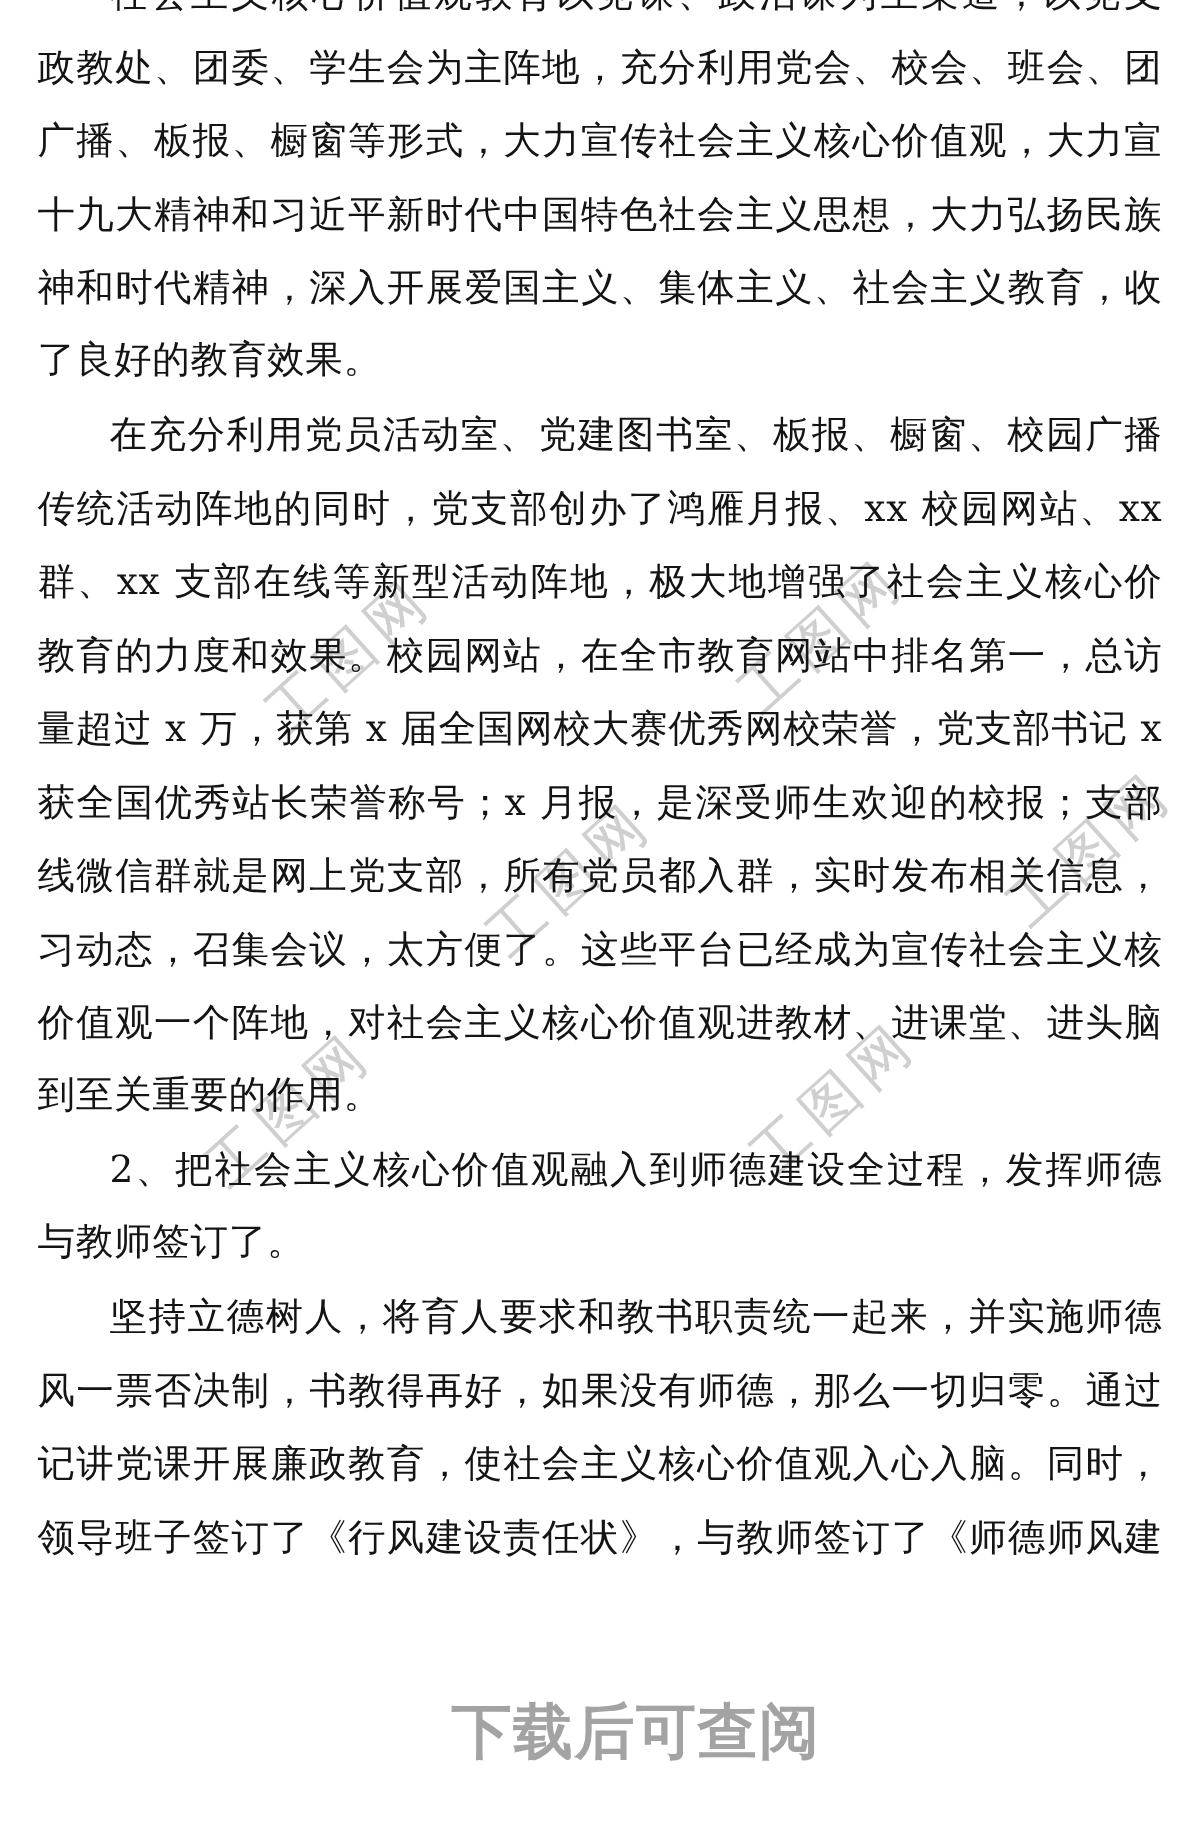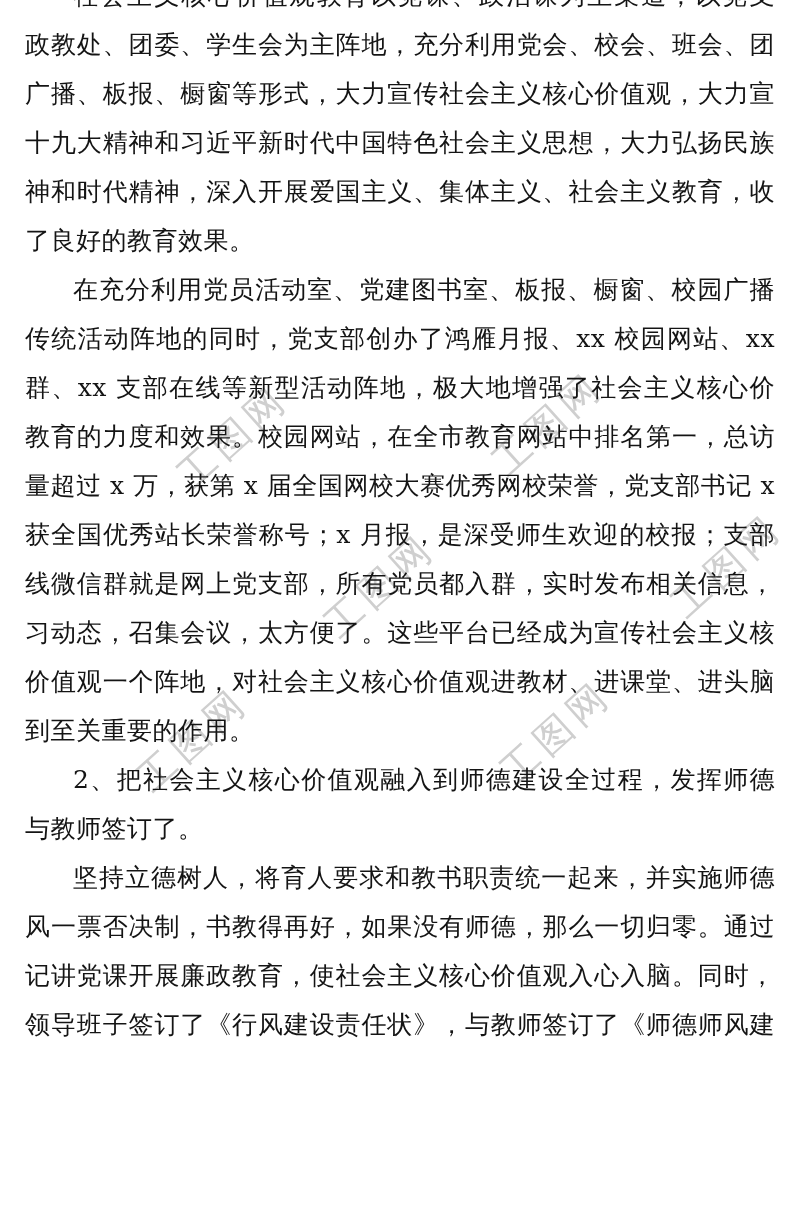--- a/index.html
+++ b/index.html
@@ -107,15 +107,16 @@
       </div>
       <div class="para">
         <div class="line indent">坚持立德树人，将育人要求和教书职责统一起来，并实施师德师</div>
         <div class="line">风一票否决制，书教得再好，如果没有师德，那么一切归零。通过书</div>
         <div class="line">记讲党课开展廉政教育，使社会主义核心价值观入心入脑。同时，与</div>
         <div class="line">领导班子签订了《行风建设责任状》，与教师签订了《师德师风建设责</div>
       </div>
     </div>
 
   <div class="footer" style="color: rgb(163, 163, 163);">
+    <span>下载后可查阅</span>
   </div>
 
 </div>
 
 </body></html>

